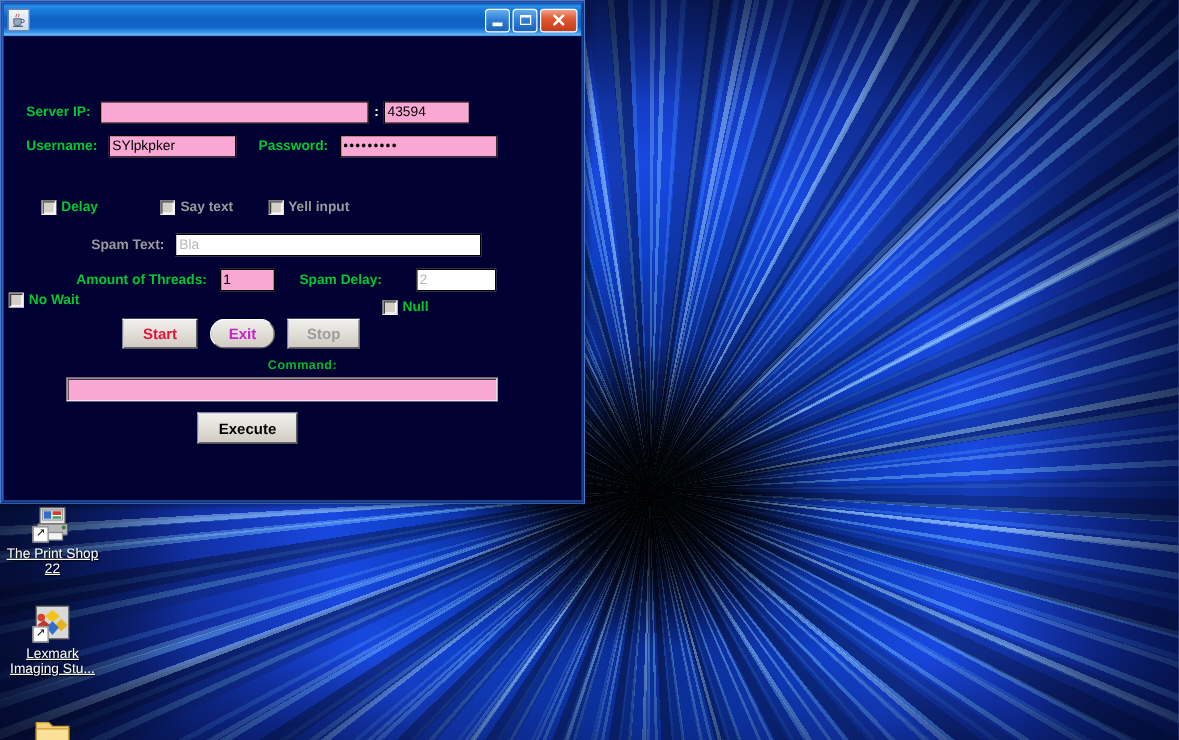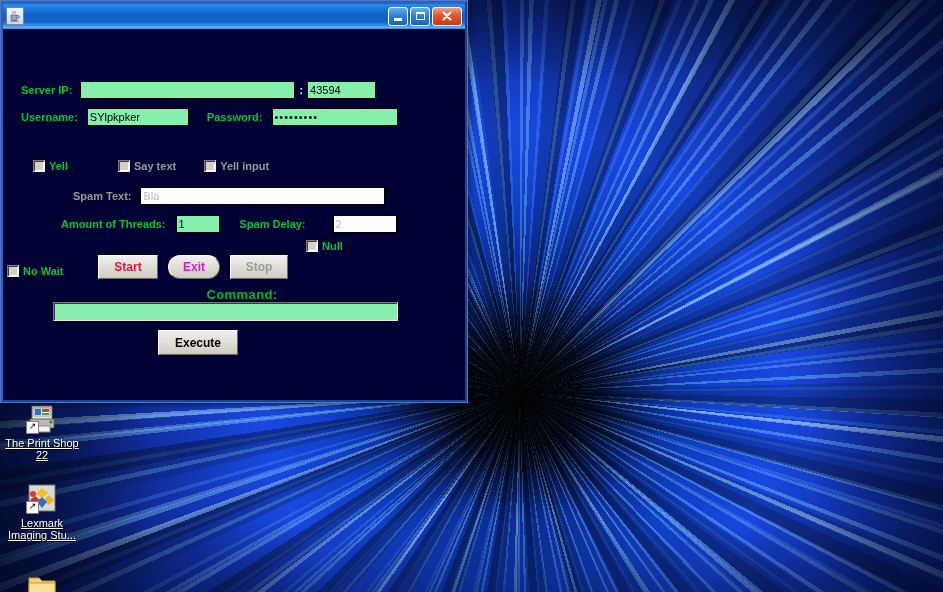--- a/index.html
+++ b/index.html
@@ -174,21 +174,21 @@
     top: 26px; left: 0; right: 0; bottom: 0;
     background: #000033;
     overflow: hidden;
   }
 
   
   .lbl { font-size: 11px; font-weight: bold; color: #00c832; white-space: nowrap; }
   .lbl.disabled { color: #9a9a9a; }
 
   .jfield {
-    background: #86efac;
+    background: #f9a8d4;
     border: 1px solid #000000;
     box-sizing: border-box;
     height: 18px;
     font-size: 11px;
     color: #000000;
     padding: 0 2px;
     line-height: 16px;
     font-family: "Liberation Sans", sans-serif;
     outline: none;
     white-space: nowrap;
@@ -337,21 +337,21 @@
           <span class="lbl">Username:</span>
           <input class="jfield" type="text" style="width: 102px; margin-left: 9px;" value="SYlpkpker">
           <span class="lbl" style="margin-left:18px;">Password:</span>
           <input class="jfield" type="text" style="width: 126px; margin-left: 9px; letter-spacing: 1px;" value="•••••••••">
         </div>
 
 
         <div class="row" style="left:30px; top:131px; width:260px;">
           <span class="jcheck">
             <span class="cbox"></span>
-            <span class="lbl">Yell</span>
+            <span class="lbl">Delay</span>
           </span>
           <span class="jcheck" style="margin-left:50px;">
             <span class="cbox"></span>
             <span class="lbl disabled">Say text</span>
           </span>
           <span class="jcheck" style="margin-left:28px;">
             <span class="cbox"></span>
             <span class="lbl disabled">Yell input</span>
           </span>
         </div>
@@ -361,41 +361,41 @@
           <input class="jfield disabled" type="text" style="width: 245px; margin-left: 9px;" value="Bla">
         </div>
 
         <div class="row" style="left:38px; top:186px;margin-left:20px;">
           <span class="lbl">Amount of Threads:</span>
           <input class="jfield focused" type="text" style="width: 44px; margin-left: 10px;" value="1">
           <span class="lbl" style="margin-left:20px;">Spam Delay:</span>
           <input class="jfield disabled" type="text" style="width: 64px; margin-left: 27px;" value="2">
         </div>
 
-        <div class="row" style="left:4px; top:236px;">
+        <div class="row" style="left:4px; top:205px;">
           <span class="jcheck">
             <span class="cbox"></span>
             <span class="lbl">No Wait</span>
           </span>
         </div>
 
         <div class="row" style="left:303px; top:211px;">
           <span class="jcheck">
             <span class="cbox"></span>
             <span class="lbl">Null</span>
           </span>
         </div>
 
         <div class="row" style="left:95px; top:226px;">
           <button class="jbtn start" style="width:60px; height:24px;">Start</button>
           <button class="jbtn exit" style="width:52px; height:24px; margin-left:10px;border-radius:12px;">Exit</button>
           <button class="jbtn stop" style="width:58px; height:24px; margin-left:10px;">Stop</button>
         </div>
 
-        <div class="status-text" style="top:258px; font-size:13px; color:#00b92e;margin-left:16px;">Command:</div>
+        <div class="status-text" style="top:258px; font-size:10px; color:#00b92e;margin-left:16px;">Command:</div>
 
         <input class="jfield beveled" type="text" style="position: absolute; left: 50px; top: 273px; width: 345px; height: 19px;" value="">
 
         <button class="jbtn execute" style="position:absolute; left:155px; top:301px; width:80px; height:25px;">Execute</button>
 
 
       </div>
     </div>
   </div>
 

